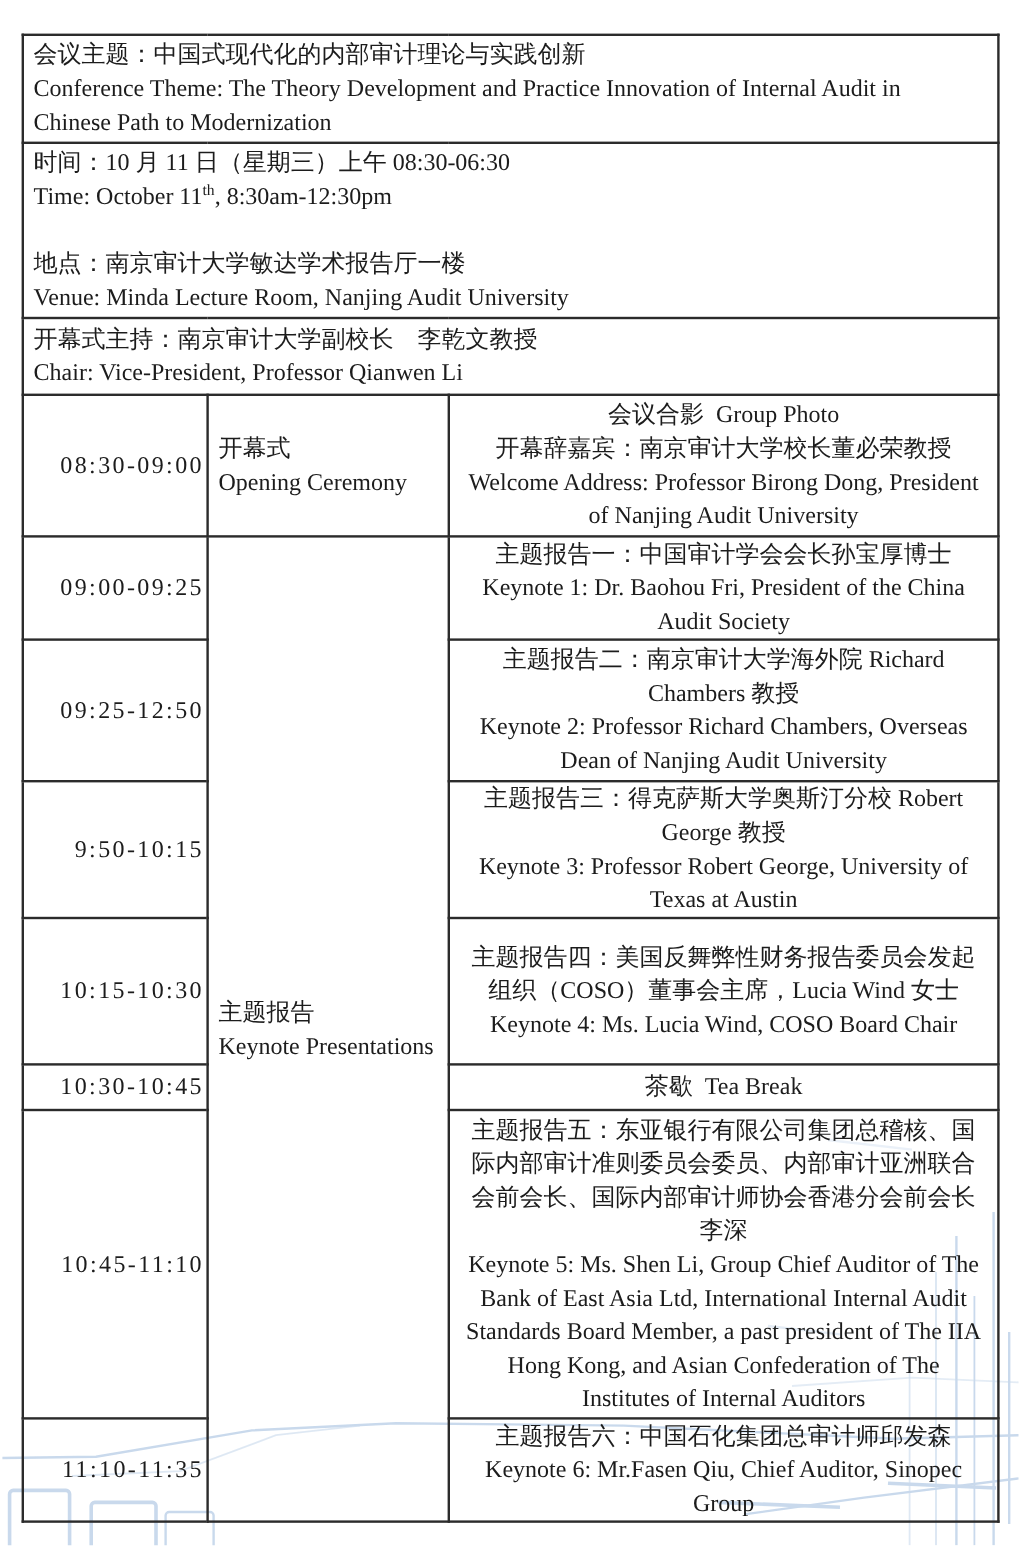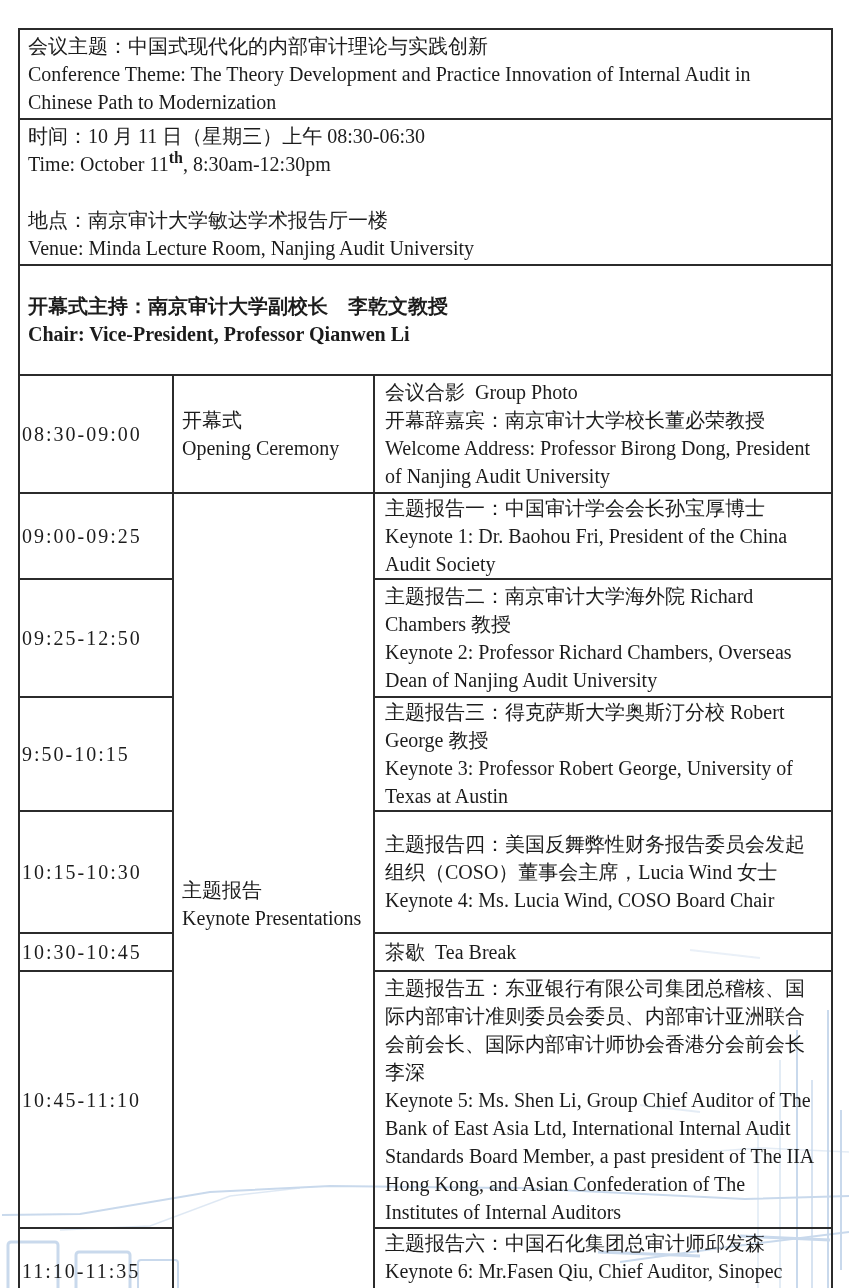--- a/index.html
+++ b/index.html
@@ -27,32 +27,32 @@
     line-height: 28px;
     vertical-align: middle;
     padding: 2px 8px;
     overflow: hidden;
   }
   col.c-time { width: 154px; }
   col.c-session { width: 201px; }
   col.c-detail { width: 458px; }
   td.center { text-align: left; }
   td.time-cell {
-    text-align: left;
+    text-align: right;
     letter-spacing: 2px;
     padding: 2px 2px;
   }
   td.detail-cell {
-    text-align: left;
+    text-align: center;
     white-space: pre-wrap;
     padding: 0 10px;
   }
   .pre { white-space: pre-wrap; }
   .spacer { height: 28px; }
-  sup { font-size: 16px; line-height: 0; font-weight: bold; }
+  sup { font-size: 13px; line-height: 0; }
 </style>
 </head>
 <body>
 
 <svg id="watermark" width="849" height="1288" viewBox="0 0 849 1288" fill="none" stroke="#b7cde6" stroke-width="2.5" opacity="0.75">
 
   <rect x="8" y="1242" width="50" height="60" rx="3" stroke-width="3"></rect>
   <rect x="76" y="1252" width="54" height="50" rx="3" stroke-width="3"></rect>
   <rect x="138" y="1260" width="40" height="42" rx="3" stroke-width="2"></rect>
   <polyline points="2,1215 80,1214 210,1192 330,1186 520,1188 745,1199 849,1196" stroke-width="2"></polyline>
@@ -93,21 +93,21 @@
   <tr style="height:140px;">
     <td colspan="3" class="center">
       <div>时间：10 月 11 日（星期三）上午 08:30-06:30</div>
       <div><span>Time: October 11</span><sup>th</sup><span>, 8:30am-12:30pm</span></div>
       <div class="spacer"></div>
       <div>地点：南京审计大学敏达学术报告厅一楼</div>
       <div>Venue: Minda Lecture Room, Nanjing Audit University</div>
     </td>
   </tr>
 
-  <tr style="height:110px;font-weight:bold;">
+  <tr style="height:64px;">
     <td colspan="3" class="center">
       <div>开幕式主持：南京审计大学副校长　李乾文教授</div>
       <div>Chair: Vice-President, Professor Qianwen Li</div>
     </td>
   </tr>
 
   <tr style="height:118px;">
     <td class="time-cell">08:30-09:00</td>
     <td class="center">
       <div>开幕式</div>

